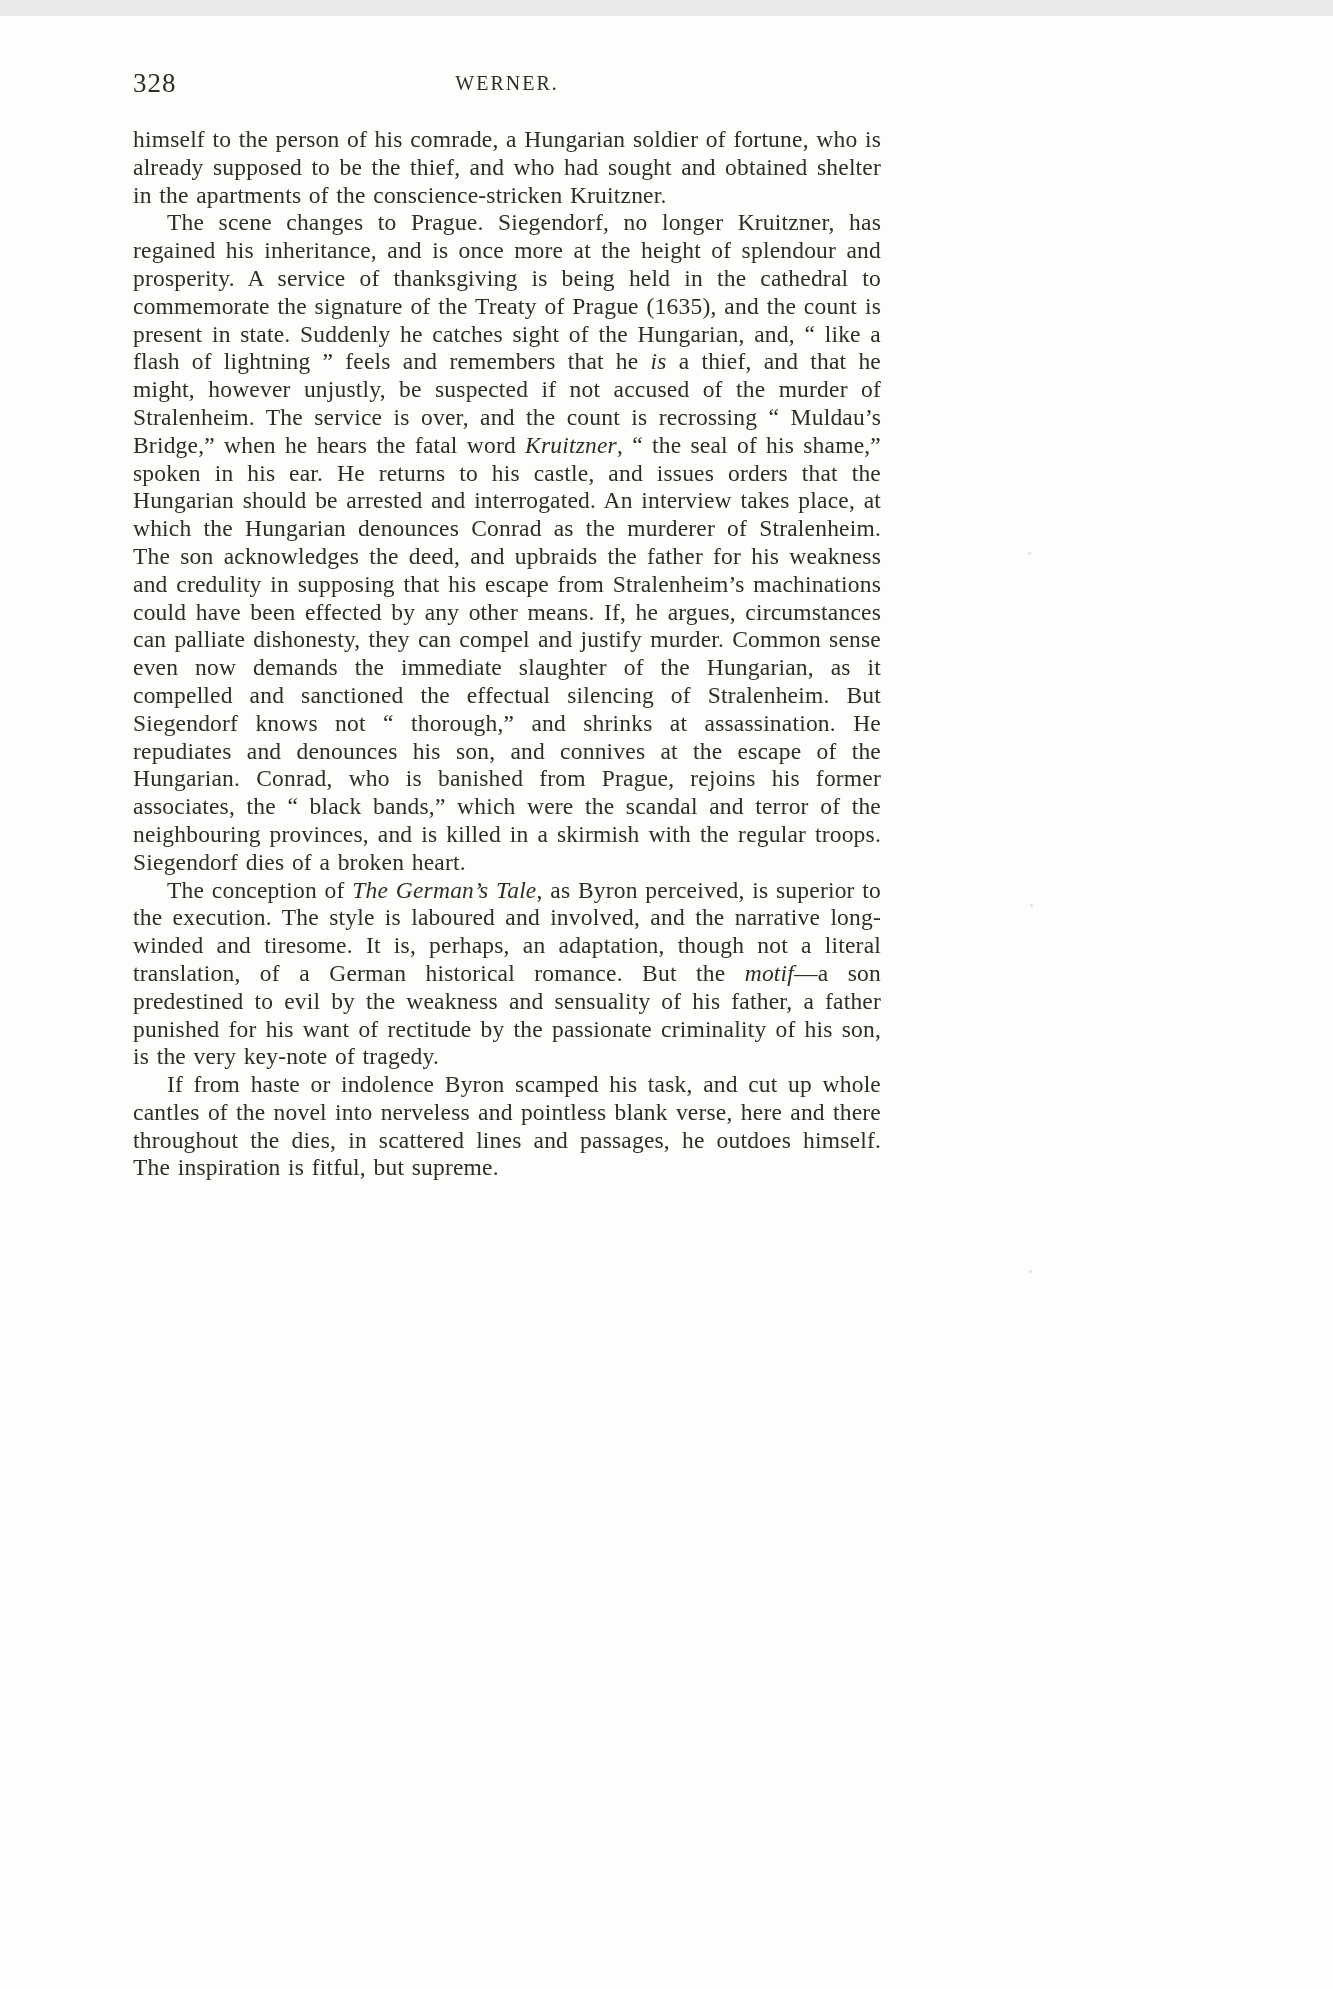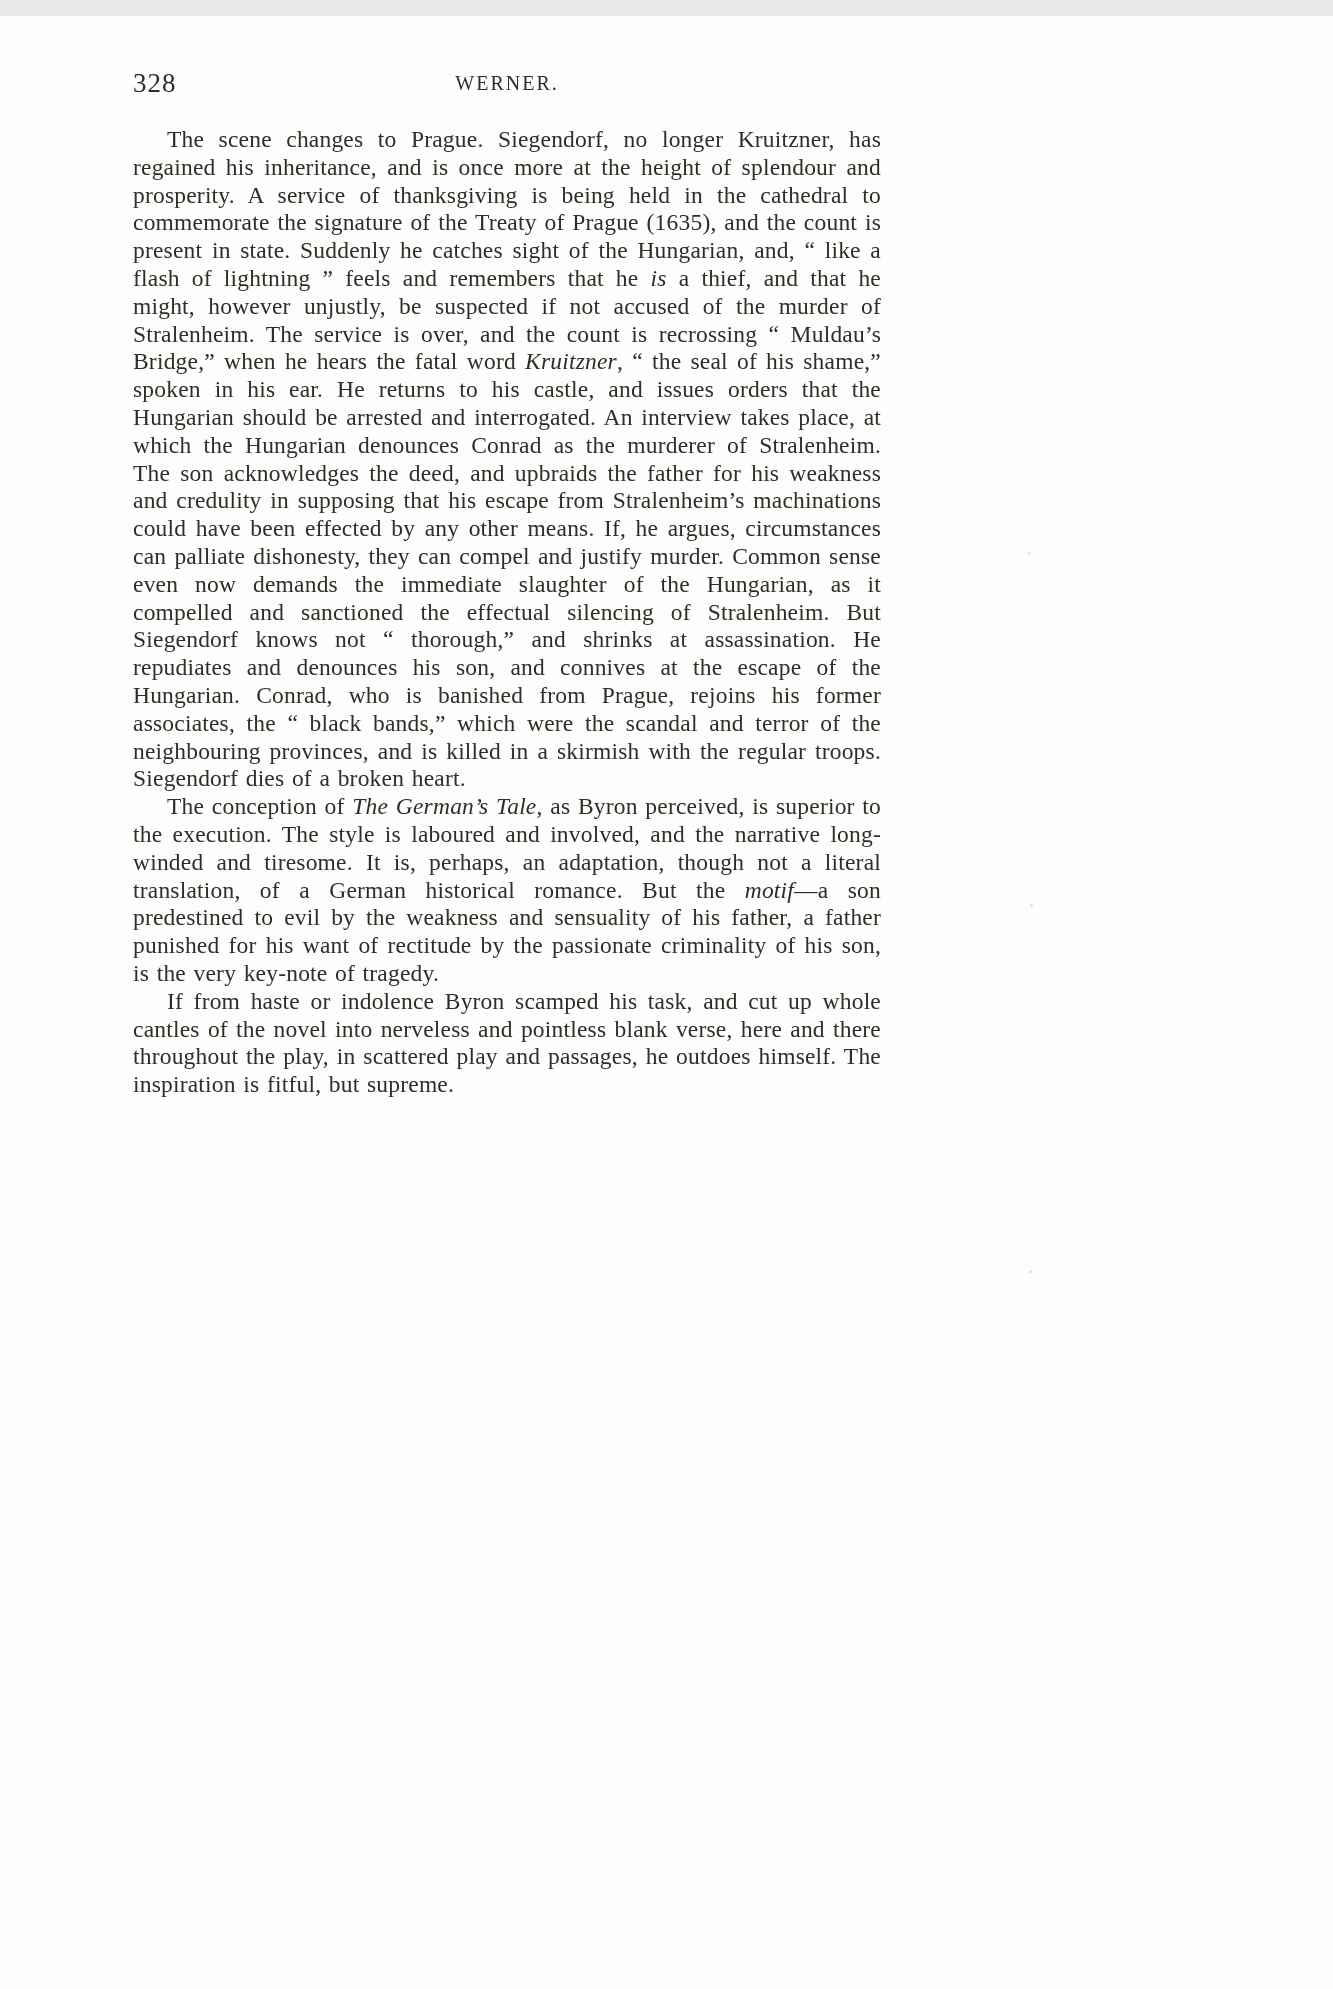--- a/index.html
+++ b/index.html
@@ -72,21 +72,22 @@
 </head>
 <body>
 
 <div class="scan-canvas">
   <div class="page-inner">
     <div class="page-header">
       <span class="page-number">328</span>
       <span class="running-title">WERNER.</span>
     </div>
     <div class="page-body">
+        <p class="para"><span>himself to the person of his comrade, a Hungarian soldier of fortune, who is already supposed to be the thief, and who had sought and obtained shelter in the apartments of the conscience-stricken Kruitzner.</span></p>
         <p class="para indent"><span>The scene changes to Prague.  Siegendorf, no longer Kruitzner, has regained his inheritance, and is once more at the height of splendour and prosperity.  A service of thanksgiving is being held in the cathedral to commemorate the signature of the Treaty of Prague (1635), and the count is present in state.  Suddenly he catches sight of the Hungarian, and, “ like a flash of lightning ” feels and remembers that he </span><i>is</i><span> a thief, and that he might, however unjustly, be suspected if not accused of the murder of Stralenheim.  The service is over, and the count is recrossing “ Muldau’s Bridge,” when he hears the fatal word </span><i>Kruitzner</i><span>, “ the seal of his shame,” spoken in his ear.  He returns to his castle, and issues orders that the Hungarian should be arrested and interrogated.  An interview takes place, at which the Hungarian denounces Conrad as the murderer of Stralenheim.  The son acknowledges the deed, and upbraids the father for his weakness and credulity in supposing that his escape from Stralenheim’s machinations could have been effected by any other means.  If, he argues, circumstances can palliate dishonesty, they can compel and justify murder. Common sense even now demands the immediate slaughter of the Hungarian, as it compelled and sanctioned the effectual silencing of Stralenheim.  But Siegendorf knows not “ thorough,” and shrinks at assassination.  He repudiates and denounces his son, and connives at the escape of the Hungarian.  Conrad, who is banished from Prague, rejoins his former associates, the “ black bands,” which were the scandal and terror of the neighbouring provinces, and is killed in a skirmish with the regular troops.  Siegendorf dies of a broken heart.</span></p>
         <p class="para indent"><span>The conception of </span><i>The German’s Tale</i><span>, as Byron perceived, is superior to the execution.  The style is laboured and involved, and the narrative long-winded and tiresome.  It is, perhaps, an adaptation, though not a literal translation, of a German historical romance.  But the </span><i>motif</i><span>—a son predestined to evil by the weakness and sensuality of his father, a father punished for his want of rectitude by the passionate criminality of his son, is the very key-note of tragedy.</span></p>
-        <p class="para indent"><span>If from haste or indolence Byron scamped his task, and cut up whole cantles of the novel into nerveless and pointless blank verse, here and there throughout the play, in scattered play and passages, he outdoes himself.  The inspiration is fitful, but supreme.</span></p>
+        <p class="para indent"><span>If from haste or indolence Byron scamped his task, and cut up whole cantles of the novel into nerveless and pointless blank verse, here and there throughout the dies, in scattered lines and passages, he outdoes himself.  The inspiration is fitful, but supreme.</span></p>
       </div>
   </div>
   <span class="scan-speck speck-1"></span>
   <span class="scan-speck speck-2"></span>
   <span class="scan-speck speck-3"></span>
 </div>
 
 </body></html>

